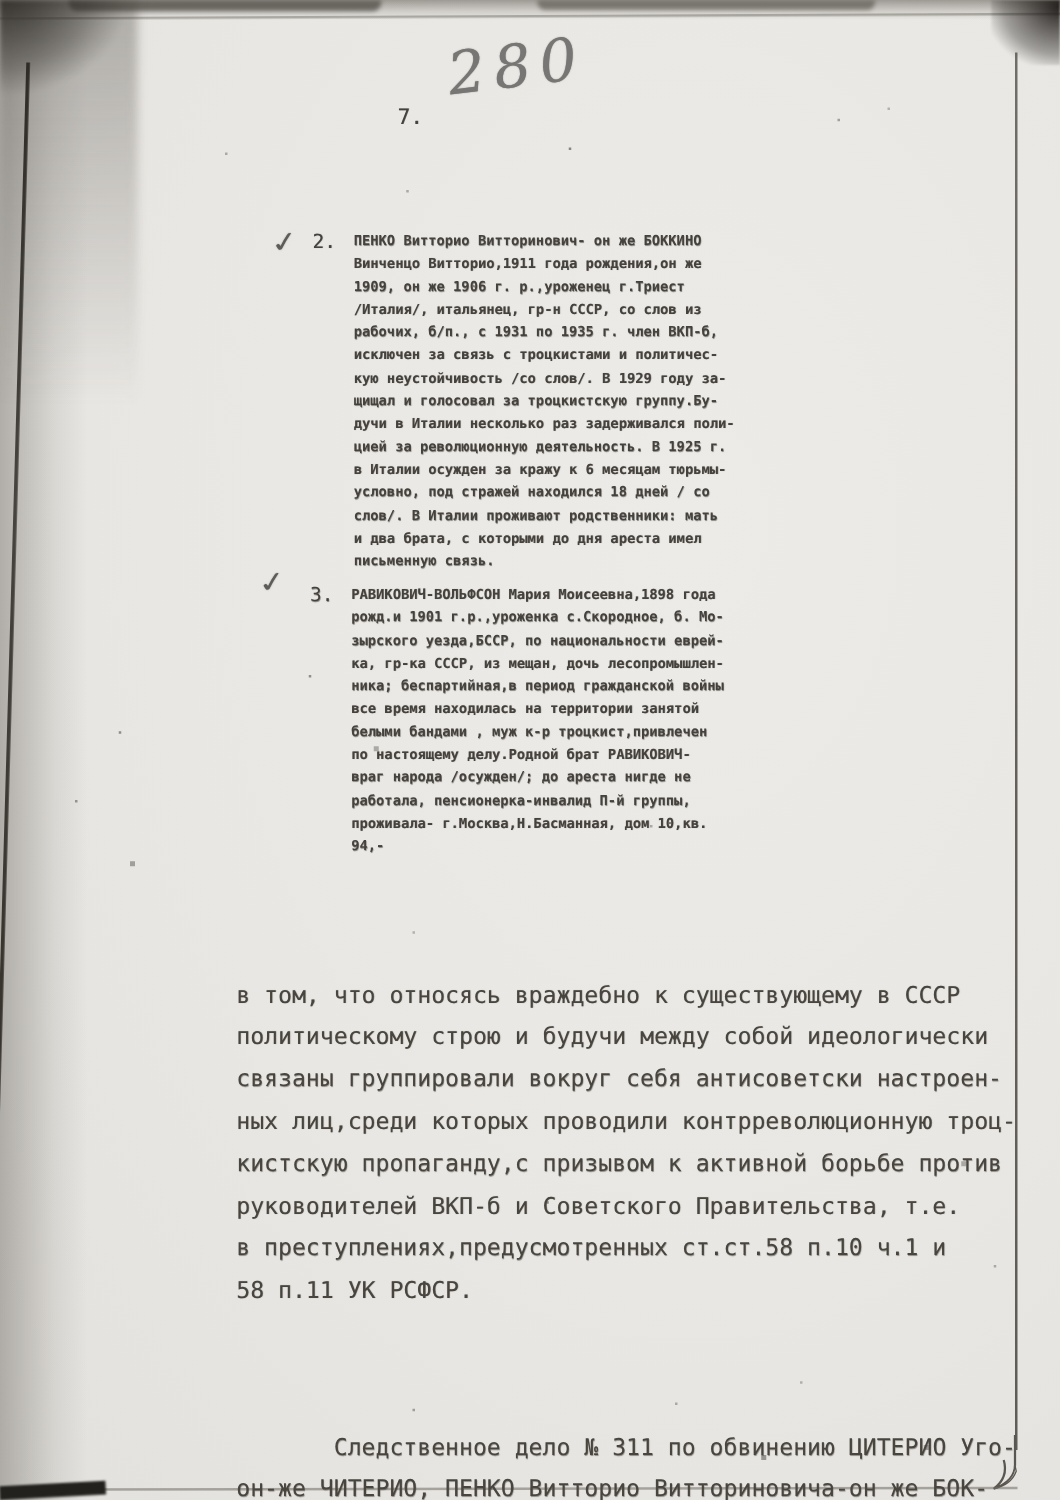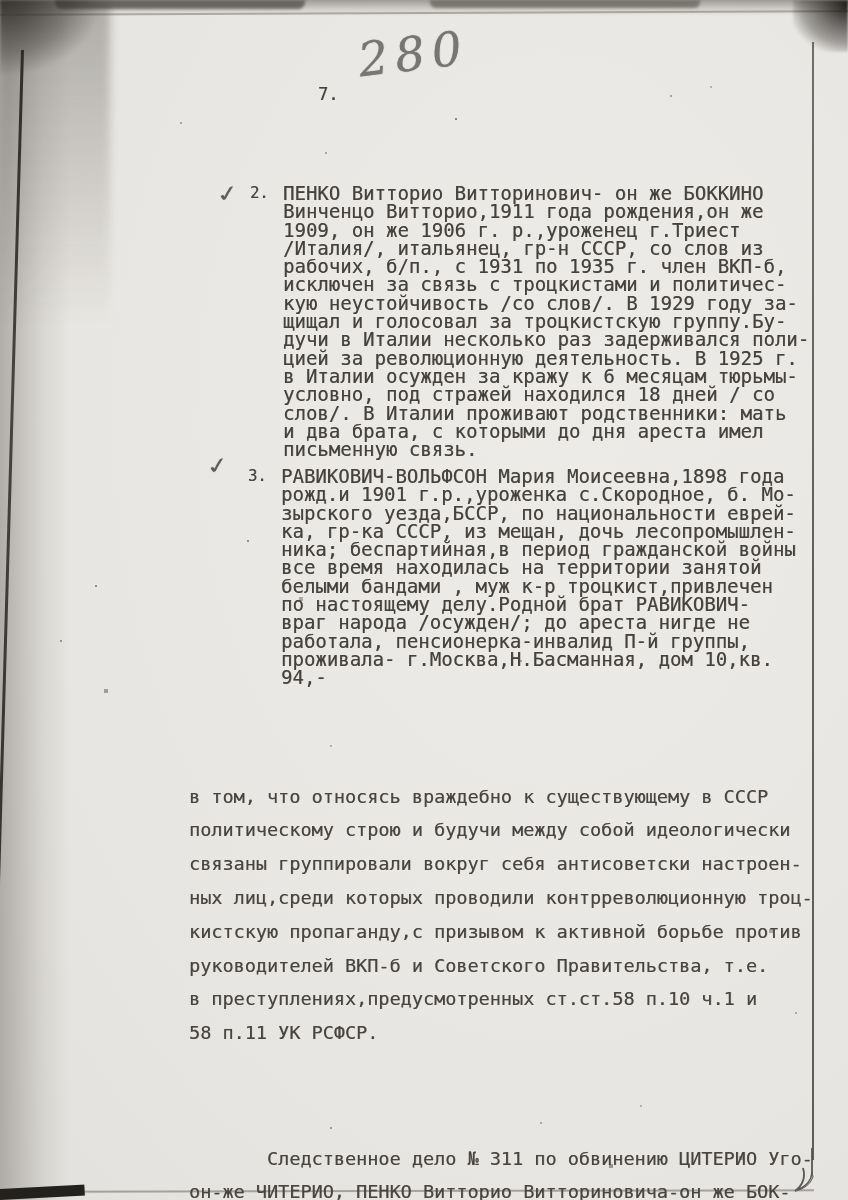--- a/index.html
+++ b/index.html
@@ -61,21 +61,21 @@
   .hand-num{position:absolute;left:358px;top:26px;
     font-family:"DejaVu Serif","Liberation Serif",serif;font-style:italic;
     font-size:47px;letter-spacing:7px;color:#787674;
     transform:rotate(-7deg);text-shadow:0 0 1px rgba(110,108,106,0.8);}
   .page-num{position:absolute;left:318px;top:84px;font-size:17px;color:#45423e;
     text-shadow:0.4px 0.4px 0.5px rgba(60,56,50,0.5);}
 
   .item{position:absolute;display:flex;color:#45423e;
     text-shadow:0.4px 0.4px 0.6px rgba(62,58,52,0.55);}
   .item .num{font-size:15.5px;width:33px;flex:0 0 33px;line-height:18.3px;}
-  .item .itext{font-size:19px;line-height:18.3px;white-space:pre-wrap;}
+  .item .itext{font-size:11px;line-height:18.3px;white-space:pre-wrap;font-weight:bold;}
   .item-2{left:250px;top:184px;}
   .item-3{left:248px;top:467px;}
   .marker{position:absolute;font-size:24px;font-weight:bold;color:#5e5c58;
     transform:rotate(-12deg) scaleX(1.25);text-shadow:0 0 1px rgba(94,92,88,0.7);}
   .item-2 .marker{left:-30px;top:-5px;}
   .item-3 .marker{left:-38px;top:-16px;}
 
   .body-text{position:absolute;left:177px;top:700px;width:668px;color:#48453f;
     font-size:18.5px;line-height:33.8px;white-space:pre-wrap;
     text-shadow:0.4px 0.4px 0.6px rgba(64,60,54,0.5);}

